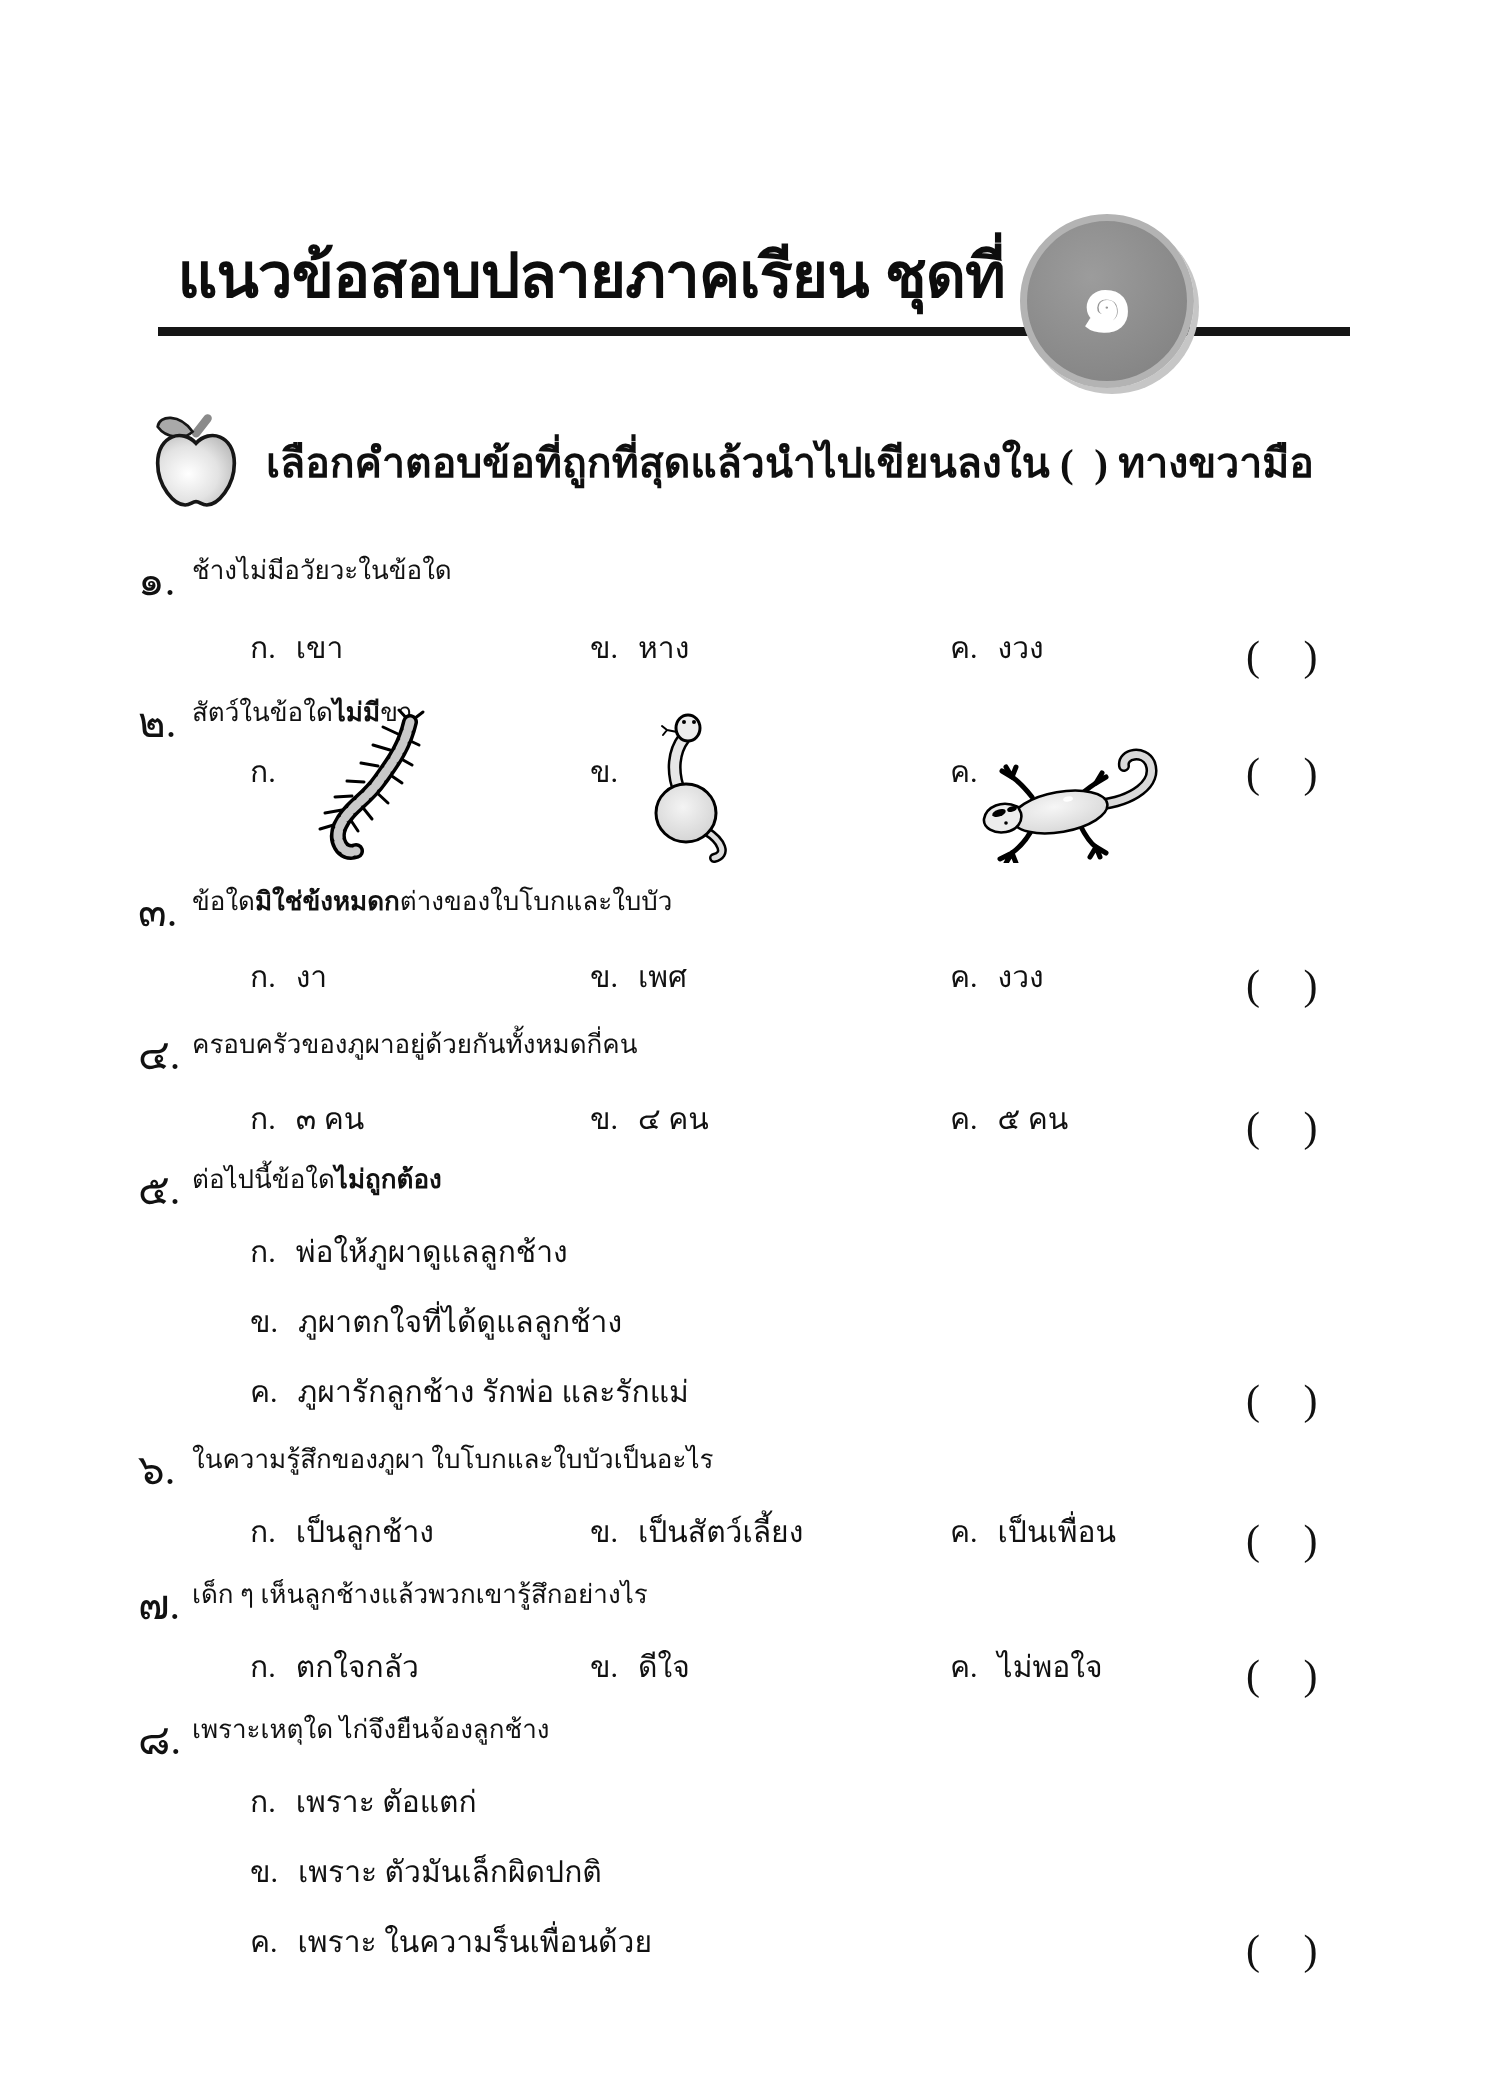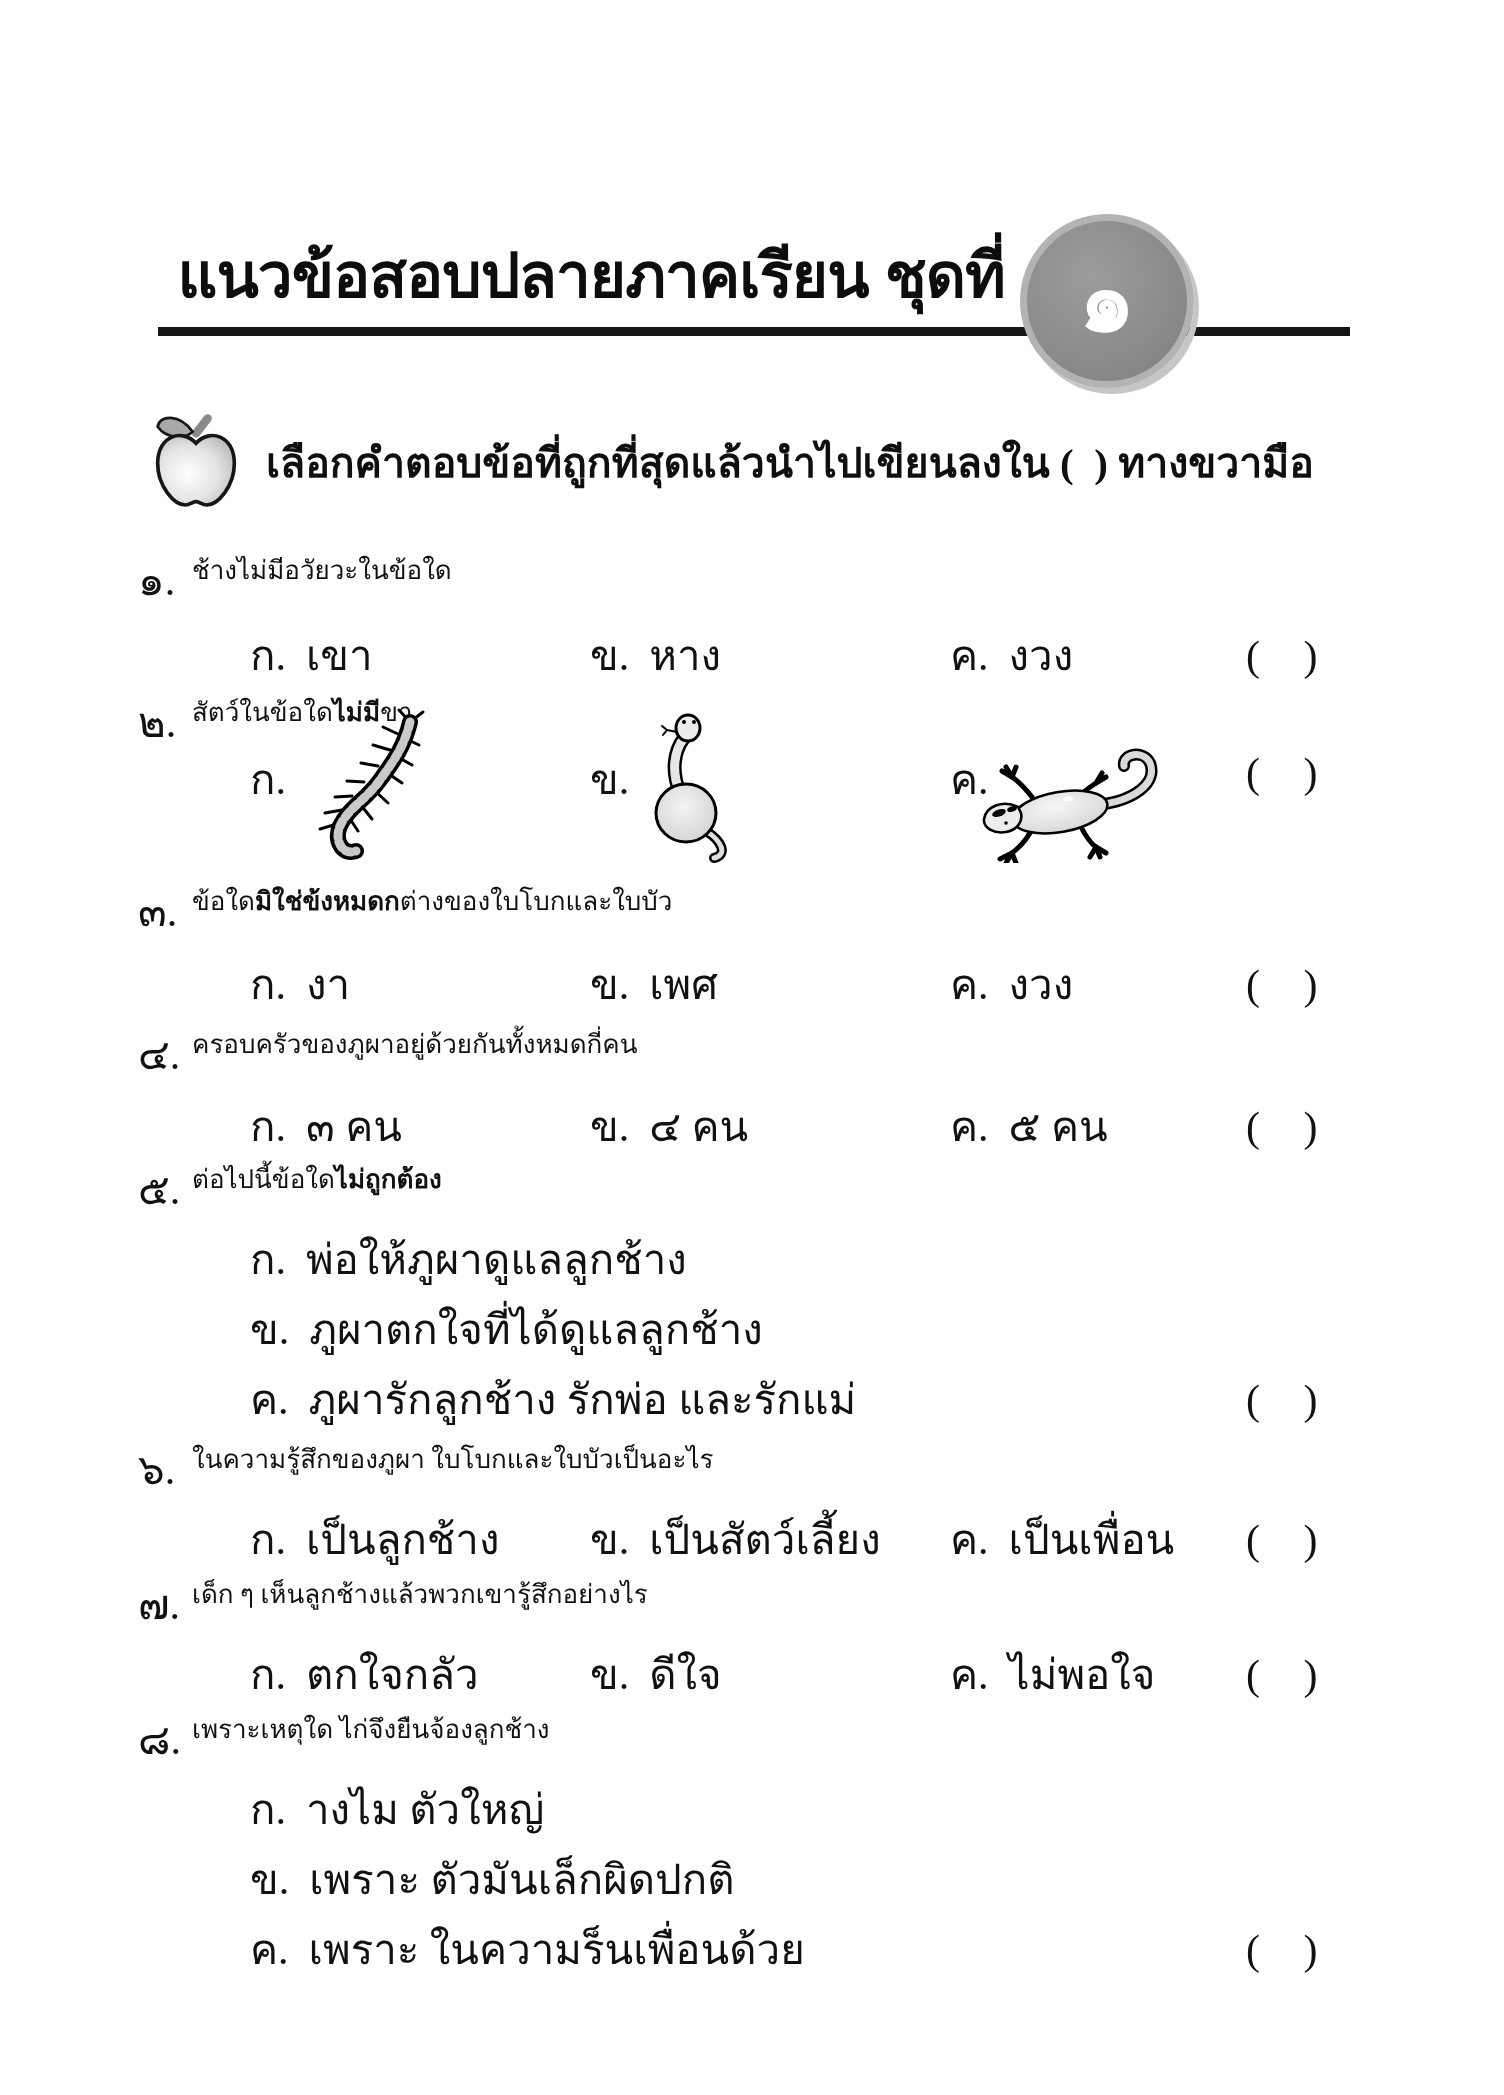--- a/index.html
+++ b/index.html
@@ -32,21 +32,21 @@
   
   .apple { position:absolute; left:146px; top:410px; }
   .instr-text {
     position:absolute; left:266px; top:436px; font-size:41px; font-weight:bold;
     white-space:pre; color:#0f0f0f;
   }
   
   .q-num  { position:absolute; left:138px; font-size:42px; }
   .q-text { position:absolute; left:192px; font-size:26px; white-space:pre; }
   .q-text b { font-weight:bold; }
-  .choice { position:absolute; font-size:42px; white-space:pre; }
+  .choice { position:absolute; font-size:30px; white-space:pre; }
   .choice .lbl { display:inline-block; margin-right:20px; }
   .col1 { left:250px; } .col2 { left:590px; } .col3 { left:950px; }
   .blank { position:absolute; left:1246px; font-size:42px; white-space:pre; letter-spacing:3px; }
   .animal { position:absolute; }
 </style>
 </head>
 <body>
 
 <div class="sheet">
 
@@ -196,19 +196,19 @@
     <span class="q-text" style="top:1577px"><span>เด็ก ๆ เห็นลูกช้างแล้วพวกเขารู้สึกอย่างไร</span><b></b><span></span></span>
     <span class="choice col1" style="top:1647px"><span class="lbl">ก.</span><span>ตกใจกลัว</span></span>
     <span class="choice col2" style="top:1647px"><span class="lbl">ข.</span><span>ดีใจ</span></span>
     <span class="choice col3" style="top:1647px"><span class="lbl">ค.</span><span>ไม่พอใจ</span></span>
     <span class="blank" style="top:1647px">(   )</span>
   </div>
 
   <div>
     <span class="q-num" style="top:1712px">๘.</span>
     <span class="q-text" style="top:1712px"><span>เพราะเหตุใด ไก่จึงยืนจ้องลูกช้าง</span><b></b><span></span></span>
-    <span class="choice col1" style="top:1782px"><span class="lbl">ก.</span><span>างไม ตัวใหญ่</span></span>
+    <span class="choice col1" style="top:1782px"><span class="lbl">ก.</span><span>เพราะ ตัอแตก่</span></span>
     <span class="choice col1" style="top:1852px"><span class="lbl">ข.</span><span>เพราะ ตัวมันเล็กผิดปกติ</span></span>
     <span class="choice col1" style="top:1922px"><span class="lbl">ค.</span><span>เพราะ ในความร็นเพื่อนด้วย</span></span>
     <span class="blank" style="top:1922px">(   )</span>
   </div>
 
 </div>
 
 </body></html>

